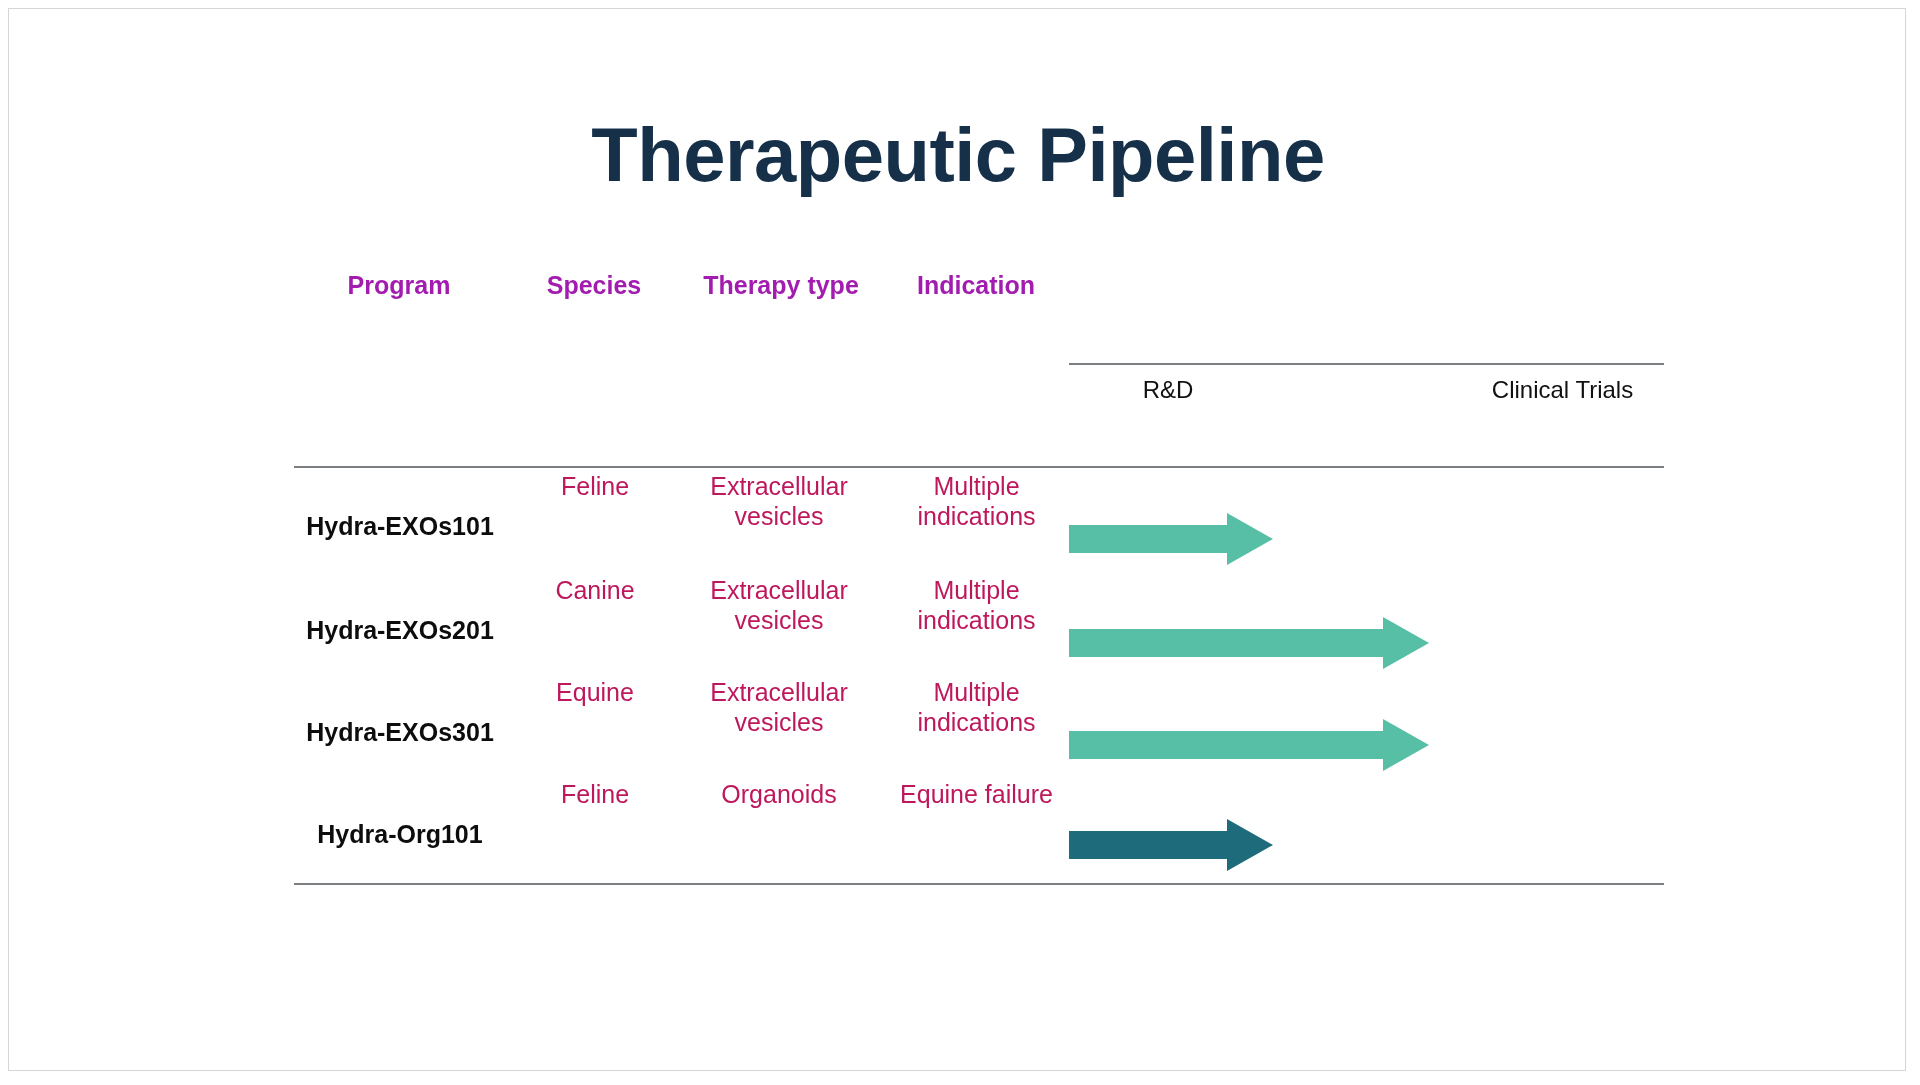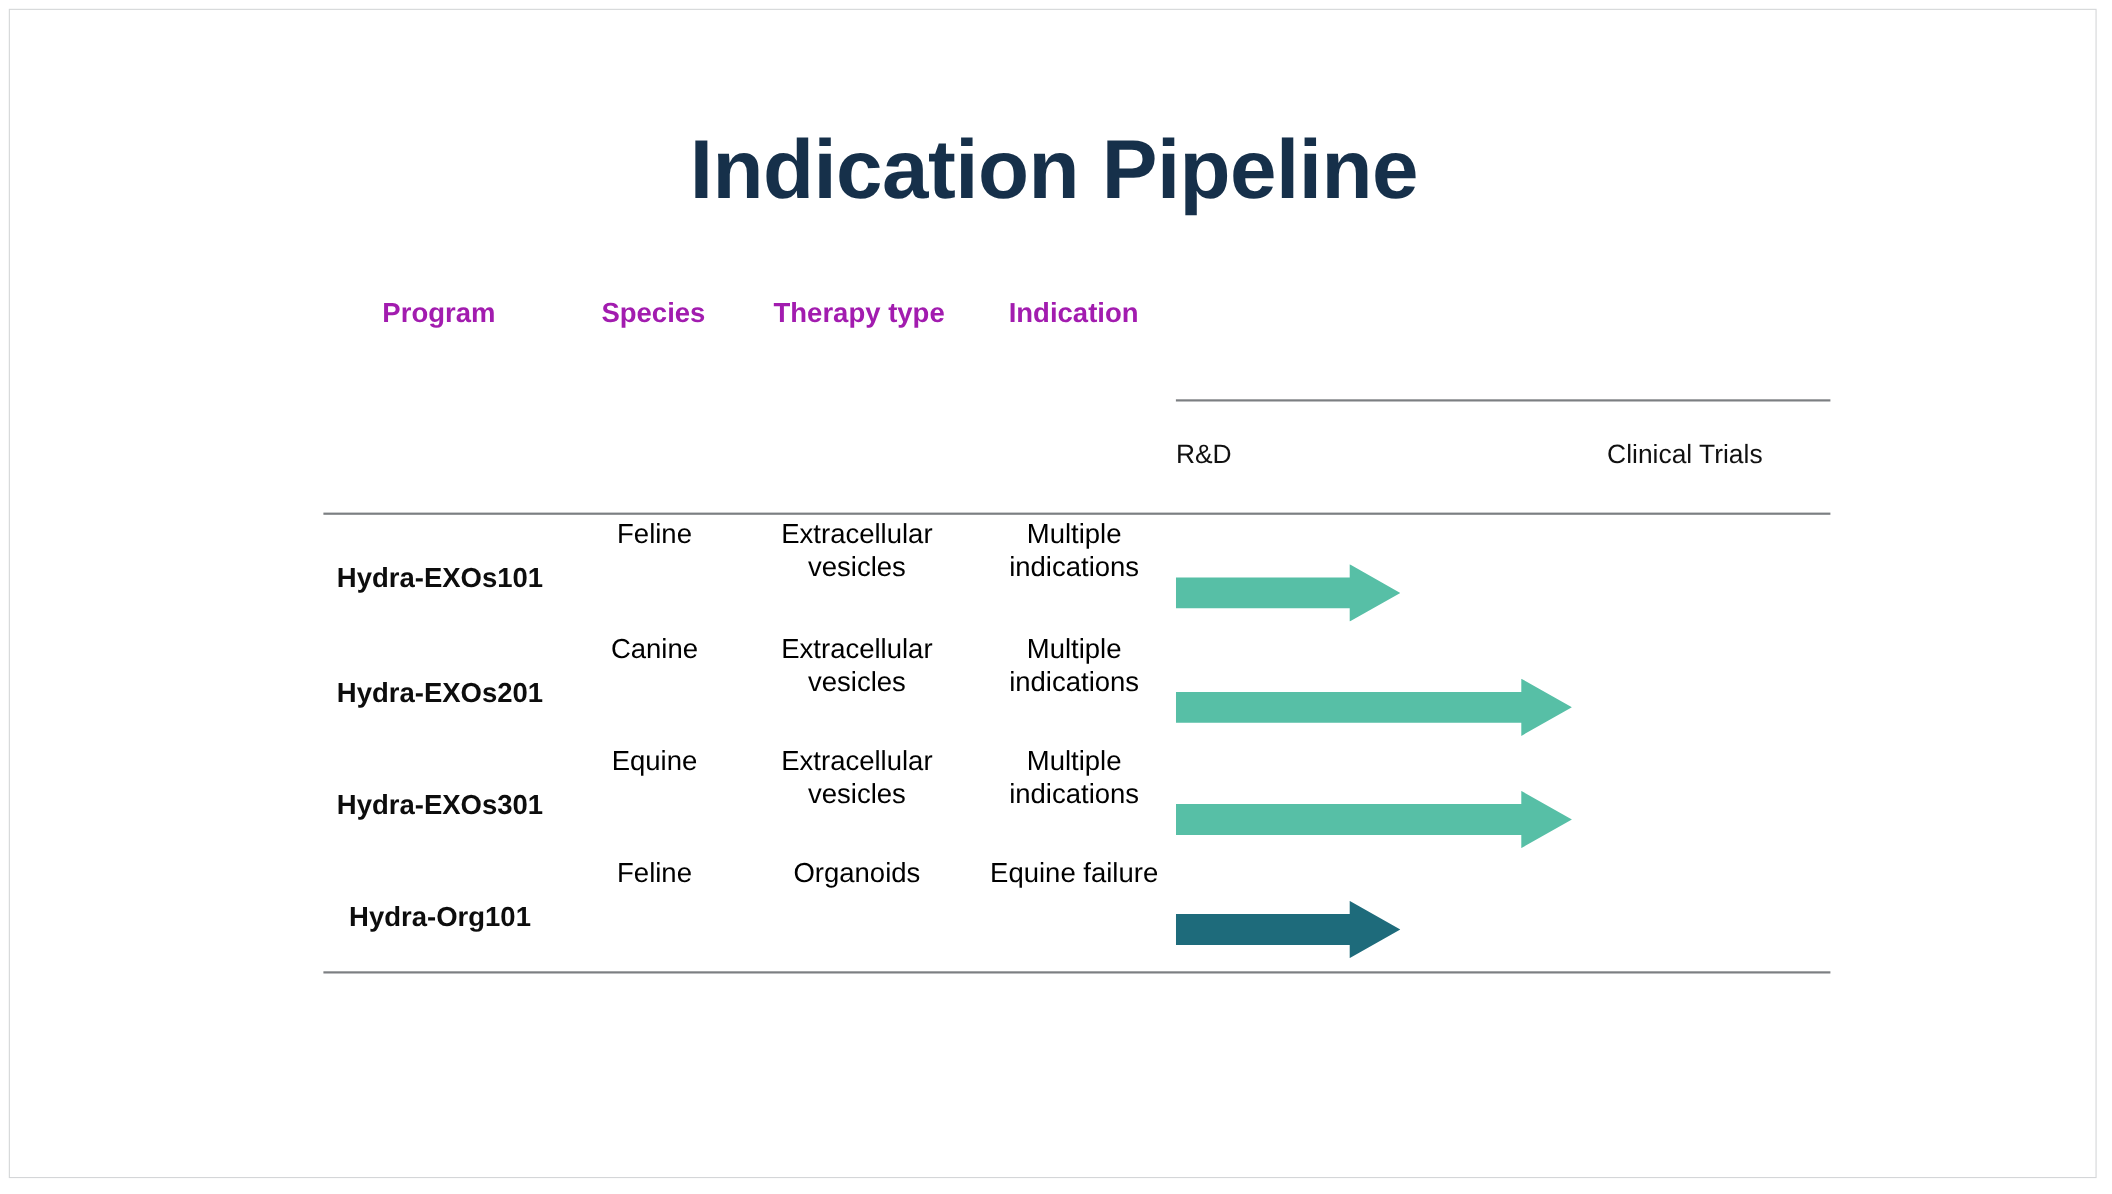--- a/index.html
+++ b/index.html
@@ -74,39 +74,39 @@
   #rule-phase   { left: 1060px; top: 354px; width: 595px; }
   #rule-top     { left: 285px;  top: 457px; width: 1370px; }
   #rule-bottom  { left: 285px;  top: 874px; width: 1370px; }
 
   
   .phase-head {
     position: absolute;
     top: 367px;
     font-size: 24px;
     color: #111111;
+    text-align: center;
     line-height: 1.18;
-    margin-top: 24px;
   }
   .phase-head.p0 { left: 1060px; width: 198px; }
   .phase-head.p1 { left: 1258px; width: 198px; }
   .phase-head.p2 { left: 1452px; width: 203px; }
 
   
   .row { position: absolute; left: 0; width: 1898px; }
   .row.r0 { top: 462px; }
   .row.r1 { top: 566px; }
   .row.r2 { top: 668px; }
   .row.r3 { top: 770px; }
 
   .cell {
     position: absolute;
     top: 0;
     font-size: 25px;
-    color: #000000;
+    color: #be185d;
     text-align: center;
     line-height: 1.2;
   }
   .cell.c0 { left: 285px;  width: 212px; font-weight: bold; color: #0d0d0d; margin-top: 40px; }
   .cell.c1 { left: 497px;  width: 178px; }
   .cell.c2 { left: 675px;  width: 190px; }
   .cell.c3 { left: 865px;  width: 205px; }
 
   
   .arrow-wrap {
@@ -117,21 +117,21 @@
   }
   .arrow-wrap svg { display: block; }
 
   .arrow-wrap.deep { top: 40px; }
 </style>
 </head>
 <body>
 
 <div id="slide">
 
-  <div id="title">Indication Pipeline</div>
+  <div id="title">Therapeutic Pipeline</div>
 
   <div id="table">
 
     <div class="col-head c0">Program</div>
     <div class="col-head c1">Species</div>
     <div class="col-head c2">Therapy type</div>
     <div class="col-head c3">Indication</div>
 
     <div class="rule" id="rule-phase"></div>
     <div class="rule" id="rule-top"></div>

